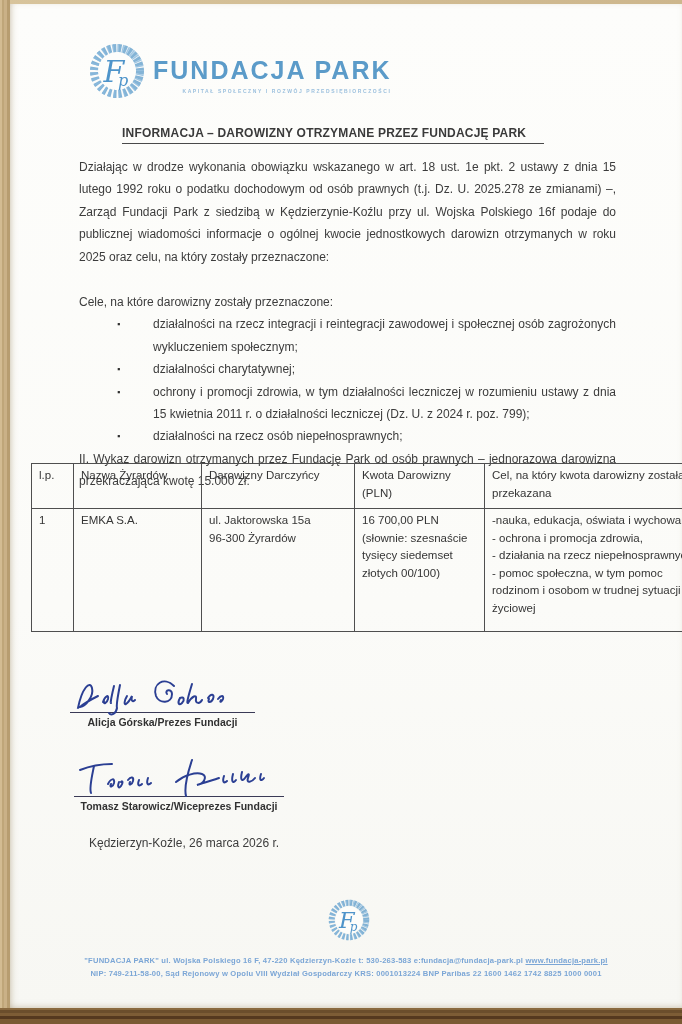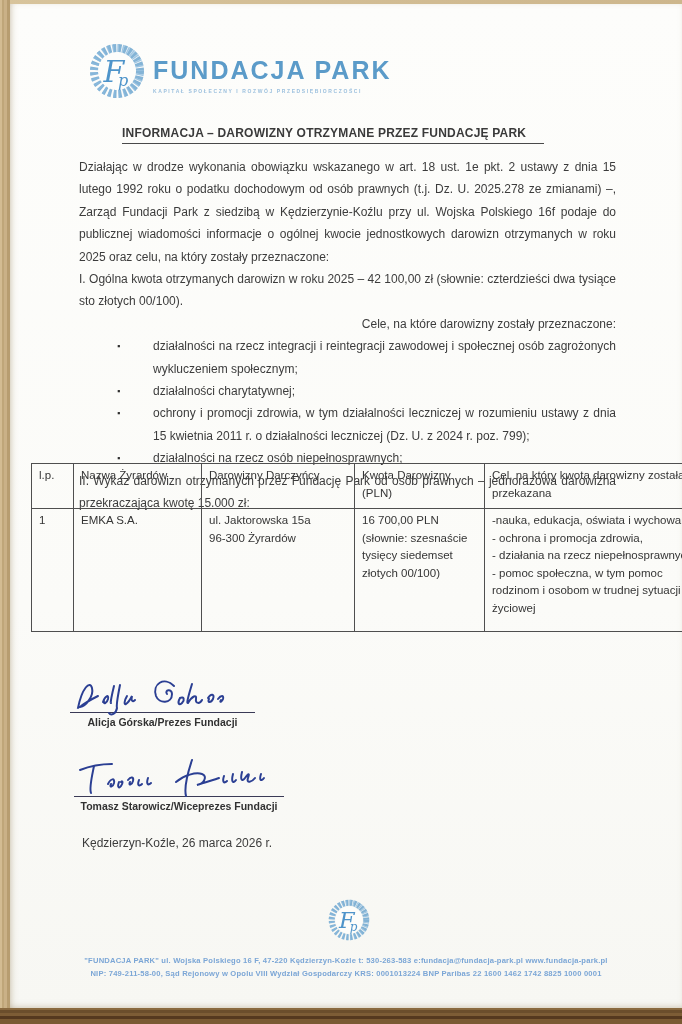--- a/index.html
+++ b/index.html
@@ -26,41 +26,41 @@
   
   .paper{
     position:absolute;left:10px;top:4px;width:672px;height:1004px;
     background:linear-gradient(180deg,#fdfdfb 0%,#fbfbf8 60%,#f7f7f3 100%);
     box-shadow:inset 4px 0 8px -5px rgba(120,90,40,.45), inset 0 -4px 8px -5px rgba(120,90,40,.35);
     color:#3d3d3d;
   }
   
   .brand{position:absolute;left:79px;top:38px;display:flex;align-items:flex-start;}
   .emblem{flex:0 0 auto;}
-  .brand-text{margin-left:8px;padding-top:14px;}
+  .brand-text{margin-left:8px;padding-top:14px;text-align:right;}
   .brand-name{
     font-size:25px;font-weight:bold;letter-spacing:2px;color:#5b9bc9;
     font-family:"Liberation Sans",sans-serif;
   }
   .brand-tagline{
     margin-top:3px;font-size:5px;letter-spacing:1.6px;color:#9cc0de;font-weight:bold;
   }
   
   .doc-heading{
     position:absolute;left:112px;top:122px;
     font-size:12px;font-weight:bold;color:#3a3a3a;letter-spacing:.2px;
     border-bottom:1.5px solid #4a4a4a;padding:0 18px 3px 0;
   }
   
   .doc-body{
     position:absolute;left:69px;top:152px;width:537px;
     font-size:12px;line-height:22.4px;color:#3c3c3c;text-align:justify;
   }
   .doc-body .em{}
-  .goals-intro{text-align:right;}
+  .goals-intro{text-align:left;margin-top:23px;}
   .bullets{margin:0;}
   .bullet{display:flex;text-align:justify;}
   .bullet .marker{flex:0 0 20px;padding-left:38px;box-sizing:content-box;font-size:9px;line-height:22.4px;color:#2e2e2e;}
   .bullet .btxt{flex:1;margin-left:16px;}
   
   .donor-table{
     position:absolute;left:21px;top:459px;width:628px;
     border-collapse:collapse;table-layout:fixed;
     font-size:11.5px;color:#353535;
   }
@@ -79,29 +79,29 @@
   
   .sig-block{position:absolute;}
   .sig1{left:60px;top:670px;width:185px;}
   .sig2{left:64px;top:752px;width:210px;}
   .sig-ink{display:block;}
   .sig-line{border-bottom:1.6px solid #3a3a56;margin-top:-6px;}
   .sig-caption{
     margin-top:3px;text-align:center;font-size:10.5px;font-weight:bold;color:#323232;
   }
   .dateline{
-    position:absolute;left:72px;top:832px;font-size:12px;color:#3c3c3c;
+    position:absolute;left:79px;top:832px;font-size:12px;color:#3c3c3c;
   }
   
   .footer-emblem{position:absolute;left:318px;top:893px;}
   .footer-text{
     position:absolute;left:0;top:950px;width:672px;text-align:center;
     font-size:7.6px;line-height:13px;color:#7ba6d6;font-weight:bold;letter-spacing:.2px;
   }
-  .footer-link{}
+  .footer-link{text-decoration:underline;}
 </style>
 </head>
 <body>
 
 <div id="screen">
   <div class="wood-top"></div>
   <div class="wood-left"></div>
   <div class="wood-bottom"></div>
 
   <div class="paper">
@@ -117,21 +117,20 @@
       <div class="brand-text">
         <div class="brand-name">FUNDACJA PARK</div>
         <div class="brand-tagline">KAPITAŁ SPOŁECZNY I ROZWÓJ PRZEDSIĘBIORCZOŚCI</div>
       </div>
     </div>
 
     <div class="doc-heading">INFORMACJA – DAROWIZNY OTRZYMANE PRZEZ FUNDACJĘ PARK</div>
 
     <div class="doc-body">
       <div><span>Działając w drodze wykonania obowiązku wskazanego w art. 18 ust. 1e pkt. 2 ustawy z dnia 15 lutego 1992 roku </span><span class="em">o podatku dochodowym od osób prawnych</span><span> (t.j. Dz. U. 2025.278 ze zmianami) –, Zarząd Fundacji Park z siedzibą w Kędzierzynie-Koźlu przy ul. Wojska Polskiego 16f podaje do publicznej wiadomości informacje o ogólnej kwocie jednostkowych darowizn otrzymanych w roku 2025 oraz celu, na który zostały przeznaczone:</span></div>
-      <div>I. Ogólna kwota otrzymanych darowizn w roku 2025 – 42 100,00 zł (słownie: czterdzieści dwa tysiące sto złotych 00/100).</div>
       <div class="goals-intro">Cele, na które darowizny zostały przeznaczone:</div>
       <div class="bullets">
         <div class="bullet">
           <span class="marker">▪</span>
           <span class="btxt">działalności na rzecz integracji i reintegracji zawodowej i społecznej osób zagrożonych wykluczeniem społecznym;</span>
         </div>
         <div class="bullet">
           <span class="marker">▪</span>
           <span class="btxt">działalności charytatywnej;</span>
         </div>

